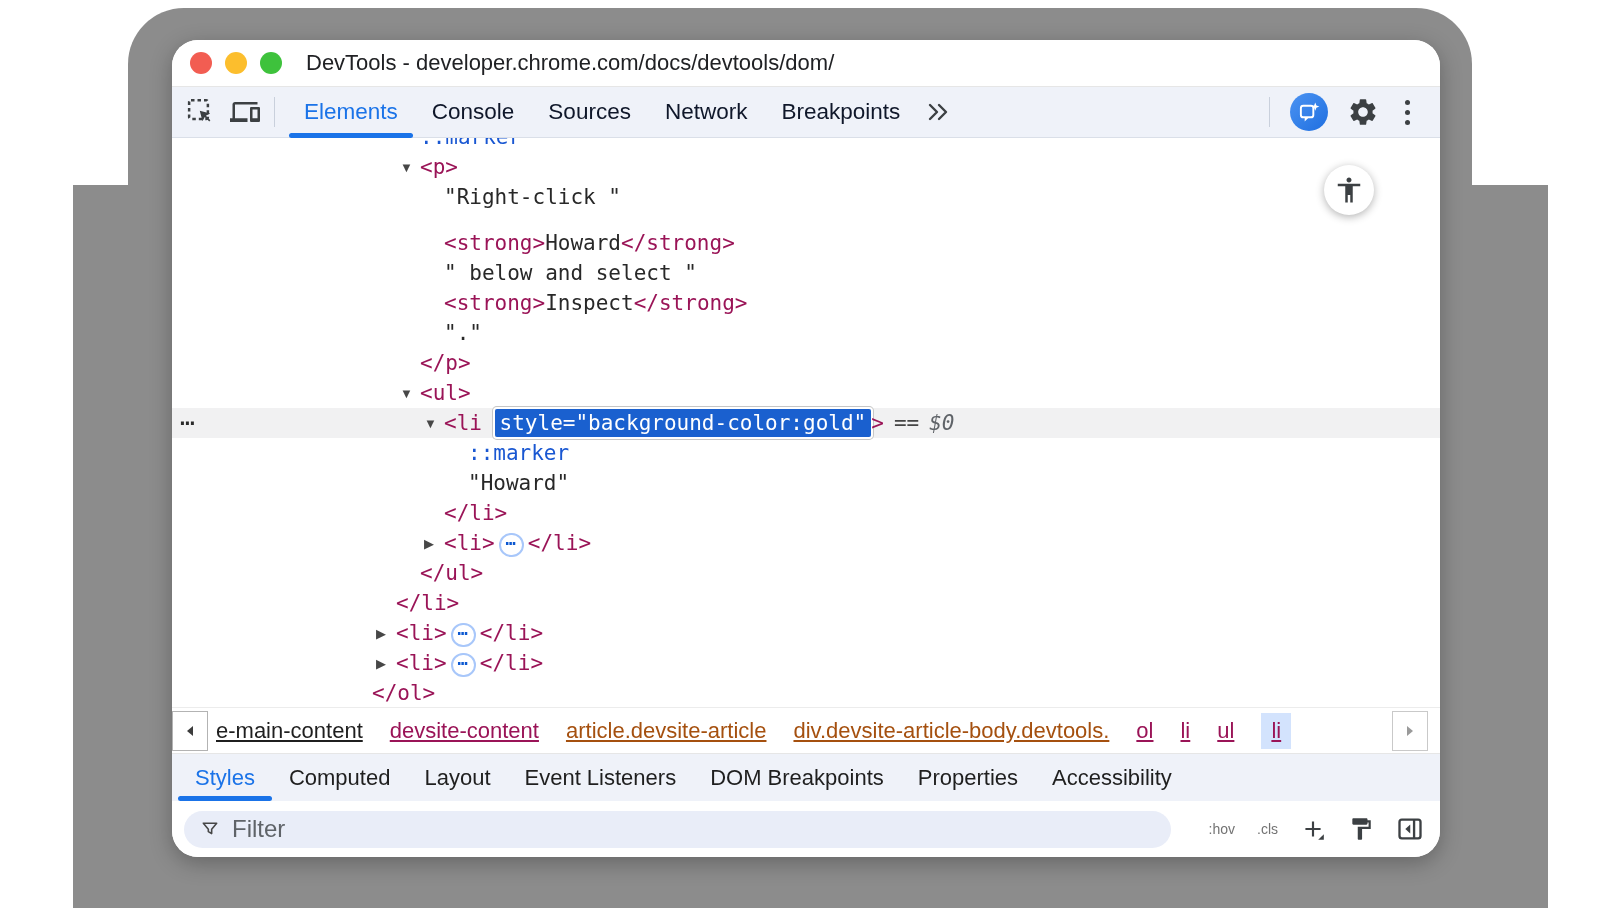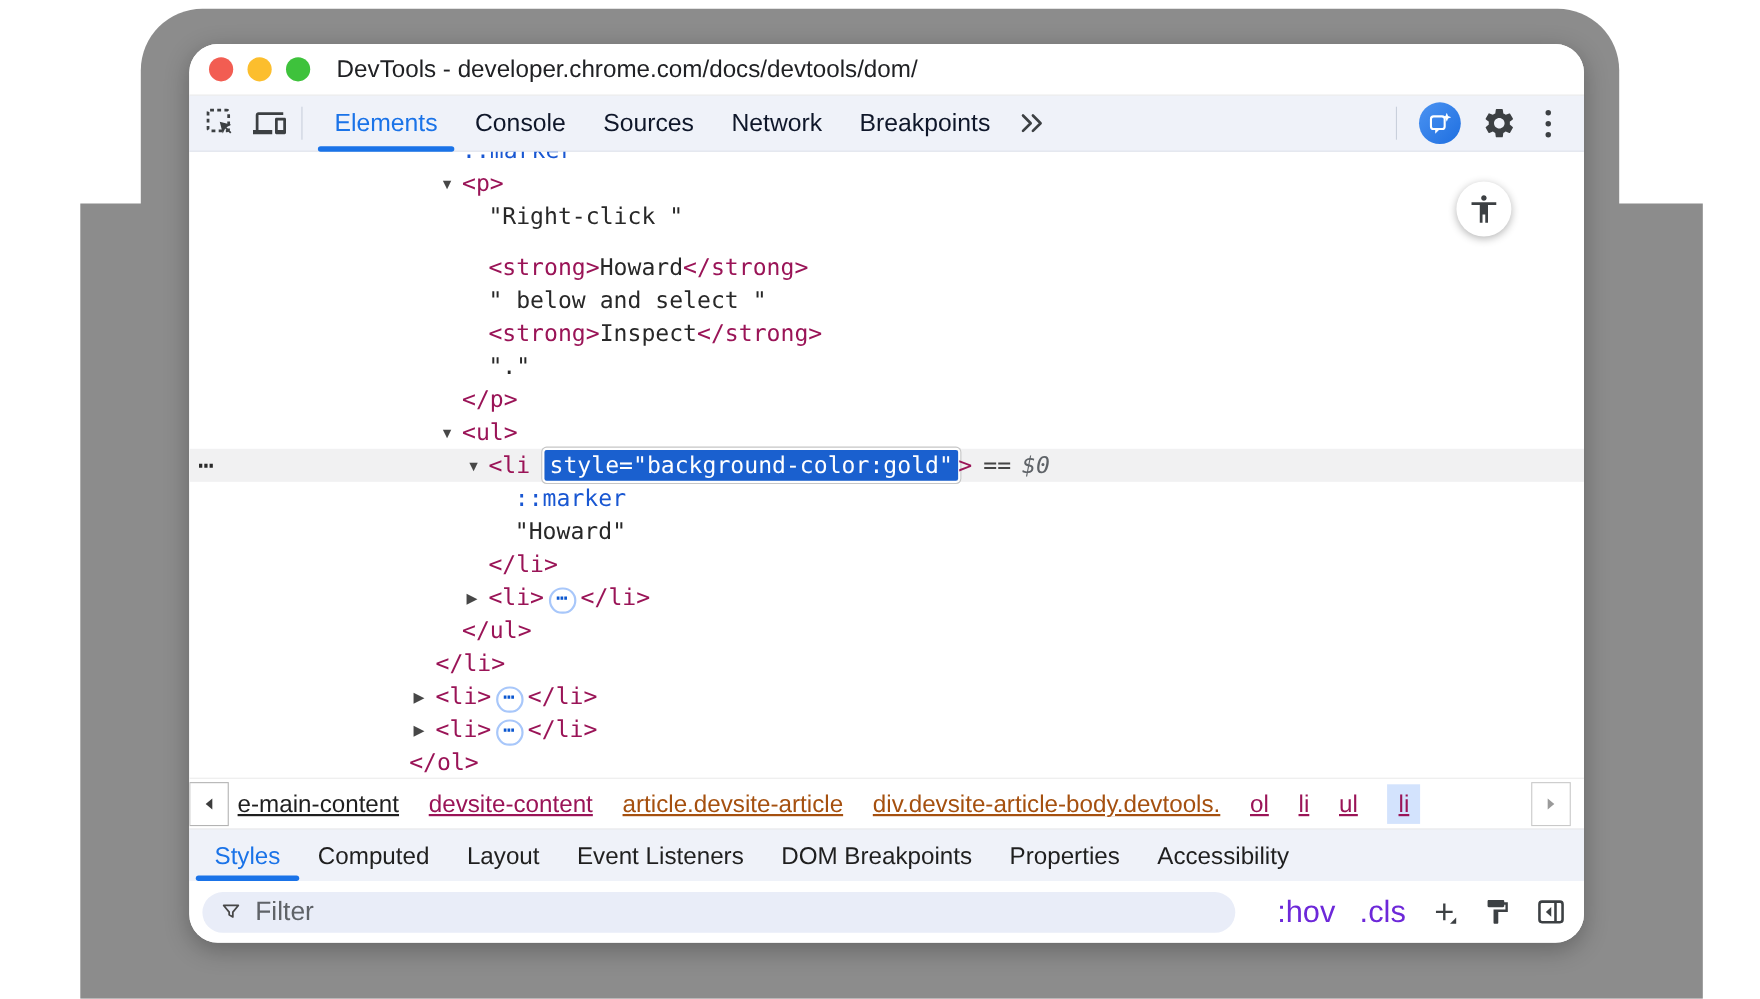--- a/index.html
+++ b/index.html
@@ -73,21 +73,21 @@
   .ptab{display:flex;align-items:center;padding:0 17px;font-size:22px;color:#1f1f1f;position:relative;}
   .ptab.active{color:#1a73e8;}
   .ptab.active::after{content:"";position:absolute;left:0;right:0;bottom:0;height:5px;border-radius:4px;background:#1a73e8;}
   
   .filterbar{height:56px;flex:0 0 56px;background:#fff;display:flex;align-items:center;padding:0 16px 0 12px;gap:22px;}
   .filter-pill{flex:1 1 auto;height:37px;border-radius:19px;background:#e9edf8;display:flex;align-items:center;
     gap:10px;padding:0 16px;margin-right:16px;}
   .filter-pill input{flex:1;border:none;outline:none;background:transparent;font-size:24px;color:#202124;
     font-family:"Liberation Sans",sans-serif;}
   .filter-pill input::placeholder{color:#5f6368;}
-  .fb-toggle{font-size:28px;color:#6d28d9;}
+  .fb-toggle{font-size:14px;color:#737373;}
   .fb-icon{display:flex;align-items:center;justify-content:center;}
 </style>
 </head>
 <body>
 
 <div class="backdrop-top"></div>
 <div class="backdrop-main"></div>
 
 <div class="window">
 

